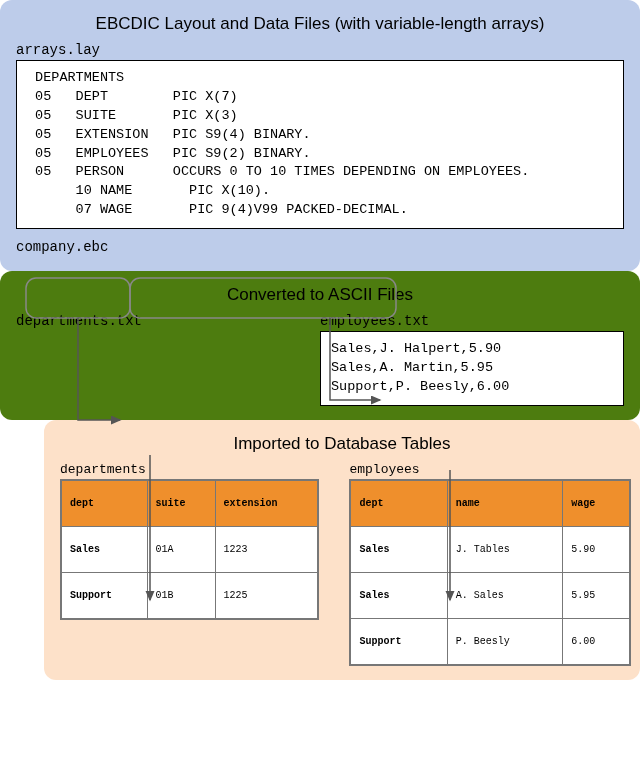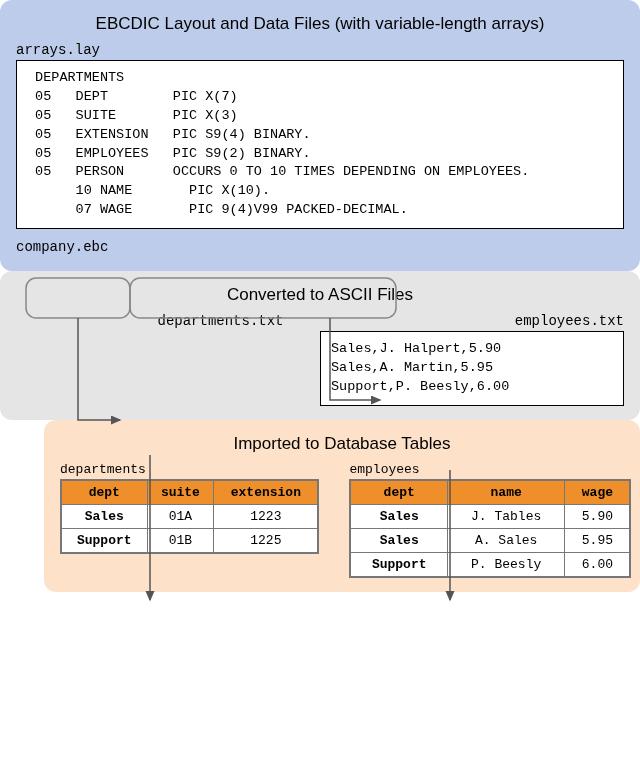--- a/index.html
+++ b/index.html
@@ -6,21 +6,21 @@
   body {
     margin: 0;
     font-family: Verdana, Arial, sans-serif;
     font-size: 13px;
     width: 640px;
     background: #fff;
     color: #000;
   }
   .section { padding: 10px 16px 14px 16px; position: relative; border-radius: 12px; }
   .sec-blue { background: #bdccea; }
-  .sec-green { background: #e5e5e5; }
+  .sec-green { background: #4d7c0f; }
   .sec-orange { background: #fde1c9; margin-left: 44px; }
   h2.title {
     font-size: 17px;
     font-weight: normal;
     text-align: center;
     margin: 4px 0 8px 0;
   }
   .file-label {
     font-family: "Courier New", monospace;
     font-size: 14px;
@@ -35,33 +35,33 @@
     line-height: 1.4;
     white-space: pre;
   }
   .row2 {
     display: flex;
     gap: 30px;
     justify-content: space-between;
     position: relative;
   }
   .col { flex: 1; position: relative; }
-  .col .file-label { text-align: right; }
+  .col .file-label { text-align: left; }
   table.db {
     border-collapse: collapse;
     width: 100%;
     background: #fff;
     border: 2px solid #777;
   }
   table.db th, table.db td {
     border: 1.5px solid #777;
-    padding: 4px 8px;
-    text-align: center;
+    padding: 17px 8px;
+    text-align: left;
     font-family: "Courier New", monospace;
-    font-size: 13px;
+    font-size: 10px;
   }
   table.db th {
     background: #ef8f2c;
     color: #000;
     font-weight: bold;
   }
   table.db td.bold { font-weight: bold; }
   .tbl-label {
     font-family: "Courier New", monospace;
     font-size: 13px;

